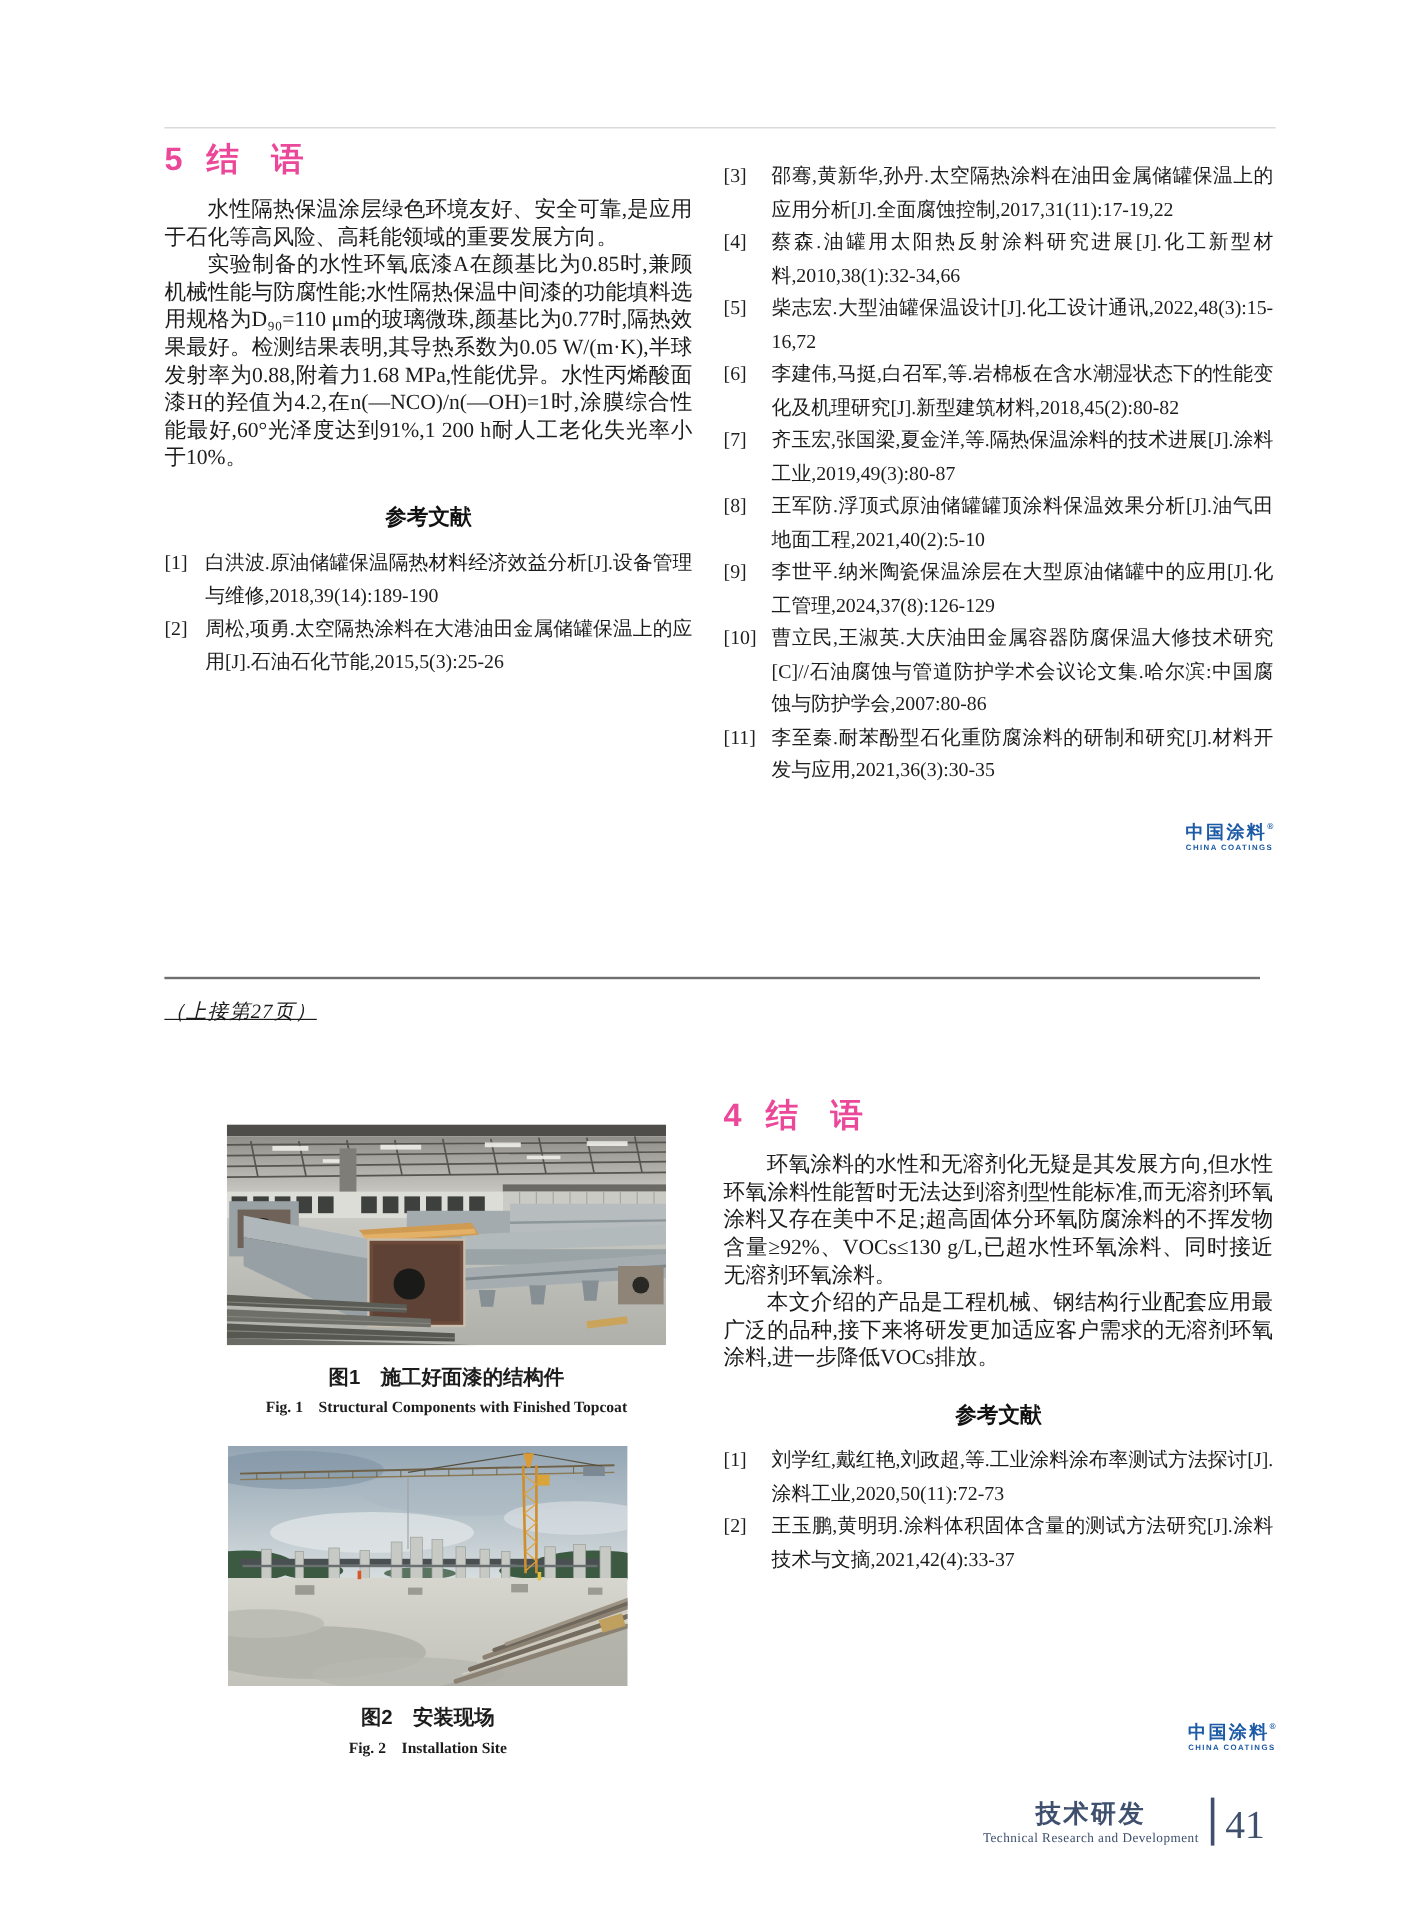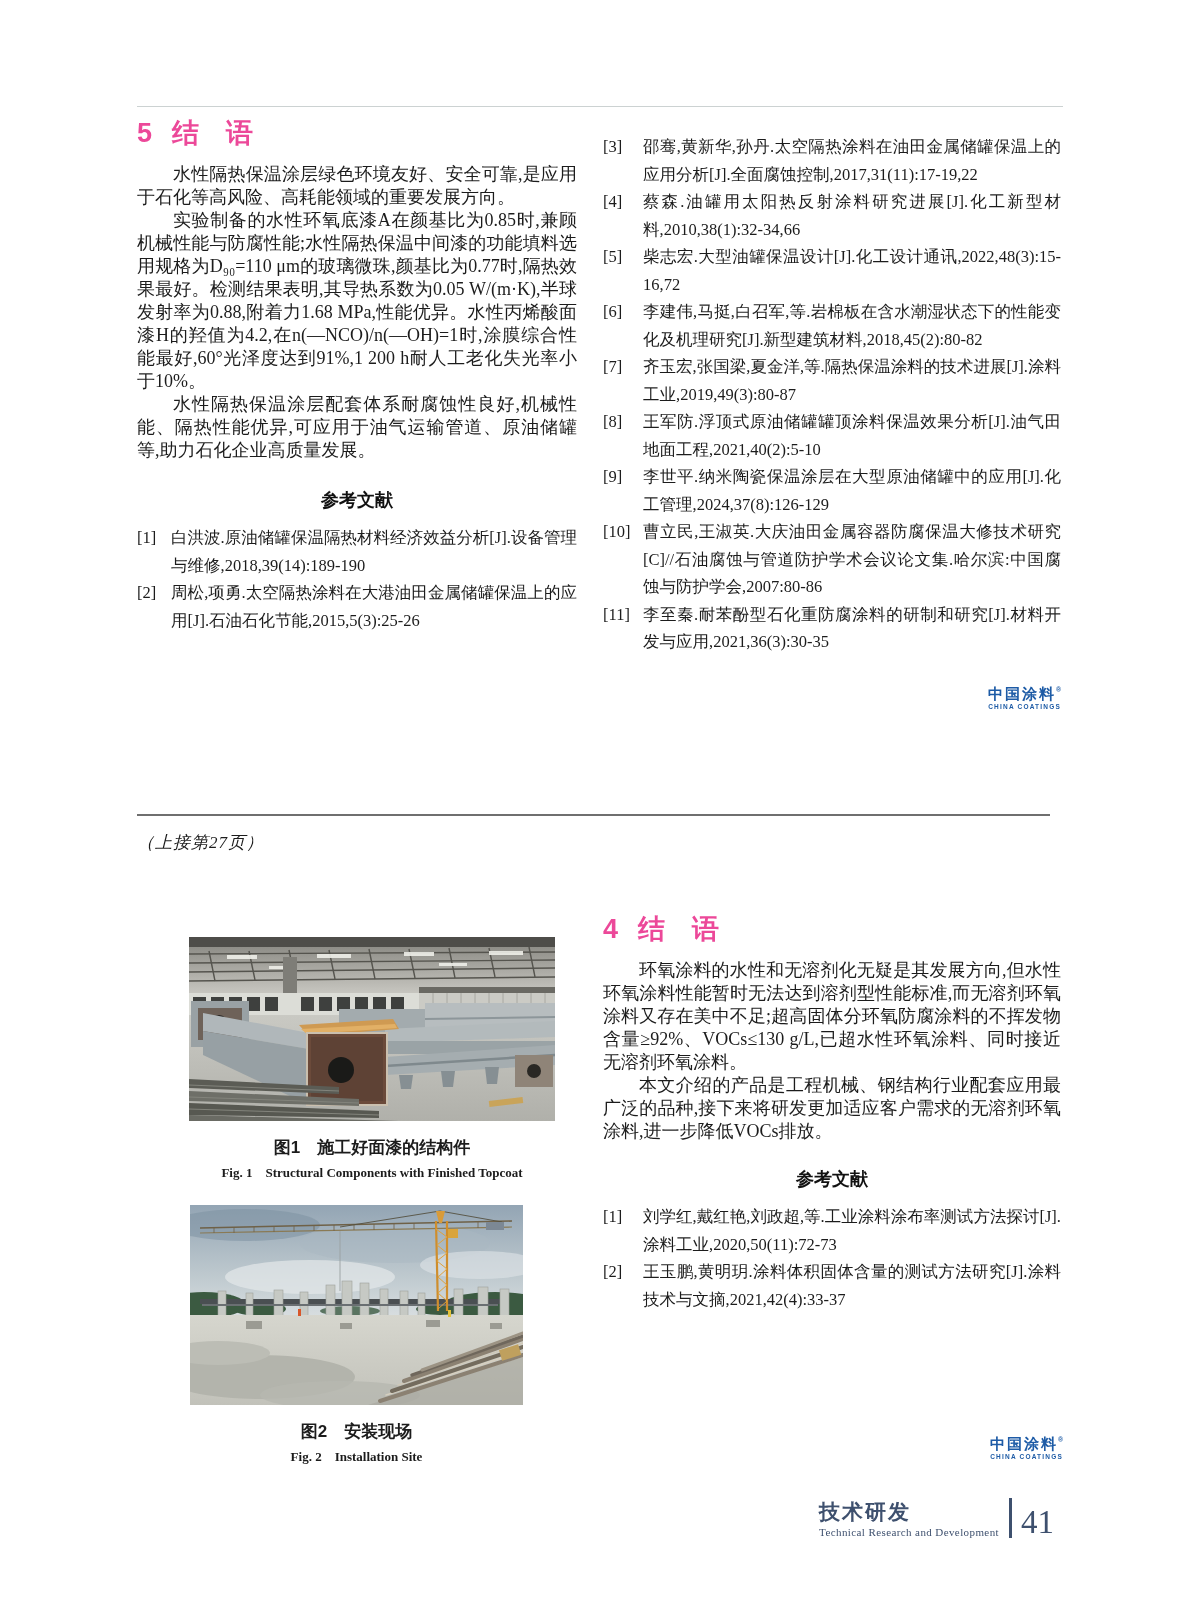--- a/index.html
+++ b/index.html
@@ -42,60 +42,59 @@
   
   .logo { position:absolute; text-align:center; color:#1d5ba6; font-family:"Liberation Sans","DejaVu Sans",sans-serif; line-height:1; }
   .logo .logo-cn { font-weight:bold; font-size:15px; letter-spacing:2px; white-space:nowrap; }
   .logo .logo-mark { font-size:7px; vertical-align:top; letter-spacing:0; }
   .logo .logo-en { margin-top:3px; font-weight:bold; font-size:6.5px; letter-spacing:1.2px; white-space:nowrap; }
   #logo-top { left:988px; top:686px; }
   #logo-bottom { left:990px; top:1436px; }
 
   
   .section-divider { position:absolute; left:137px; top:814px; width:913px; height:2px; background:#6f6f6f; }
-  .continued-note { position:absolute; left:137px; top:831px; font-size:17px; font-style:italic; letter-spacing:1px; }
+  .continued-note { position:absolute; left:137px; top:831px; font-size:17px; font-style:italic; letter-spacing:1px;text-decoration:underline; }
 
   
   .figure { position:absolute; }
   #figure1 { left:189px; top:937px; width:366px; }
   #figure2 { left:190px; top:1205px; width:333px; }
   .figure svg { display:block; }
   .fig-cap-cn {
     margin-top:15px; text-align:center; font-weight:bold; font-size:17px;
     font-family:"Liberation Sans","DejaVu Sans",sans-serif;
   }
   .fig-cap-en { margin-top:5px; text-align:center; font-weight:bold; font-size:13px; }
 
   
   .page-footer {
     position:absolute; top:1498px; right:133px;
     display:flex; align-items:flex-end; color:#3e506e;
   }
-  .footer-labels { text-align:left;margin-left:33px; }
+  .footer-labels { text-align:center;margin-left:33px; }
   .footer-cn { font-family:"Liberation Sans","DejaVu Sans",sans-serif; font-weight:bold; font-size:21px; letter-spacing:2px; line-height:1; }
   .footer-en { margin-top:5px; font-size:11px; letter-spacing:0.4px; line-height:1; }
   .footer-bar { width:3px; height:40px; background:#3e506e; margin:0 9px 0 10px; }
   .footer-num { font-size:33px; line-height:0.95; }
 </style>
 </head>
 <body>
 
 <div class="page">
 
   <div class="header-rule"></div>
 
   <div class="topcol-left">
     <h2 class="sec">
       <span class="sec-num">5</span><span>结　语</span>
     </h2>
     <div>
 
     <p class="para">水性隔热保温涂层绿色环境友好、安全可靠,是应用于石化等高风险、高耗能领域的重要发展方向。</p>
         <p class="para">实验制备的水性环氧底漆A在颜基比为0.85时,兼顾机械性能与防腐性能;水性隔热保温中间漆的功能填料选用规格为D₉₀=110 μm的玻璃微珠,颜基比为0.77时,隔热效果最好。检测结果表明,其导热系数为0.05 W/(m·K),半球发射率为0.88,附着力1.68 MPa,性能优异。水性丙烯酸面漆H的羟值为4.2,在n(—NCO)/n(—OH)=1时,涂膜综合性能最好,60°光泽度达到91%,1 200 h耐人工老化失光率小于10%。</p>
-        <p class="para">水性隔热保温涂层配套体系耐腐蚀性良好,机械性能、隔热性能优异,可应用于油气运输管道、原油储罐等,助力石化企业高质量发展。</p>
       </div>
     <div class="refs-heading">参考文献</div>
     <div class="reflist tight">
 
         <div class="ref">
           <span class="ref-num">[1]</span><span class="ref-text">白洪波.原油储罐保温隔热材料经济效益分析[J].设备管理与维修,2018,39(14):189-190</span>
         </div>
 
         <div class="ref">
           <span class="ref-num">[2]</span><span class="ref-text">周松,项勇.太空隔热涂料在大港油田金属储罐保温上的应用[J].石油石化节能,2015,5(3):25-26</span>

